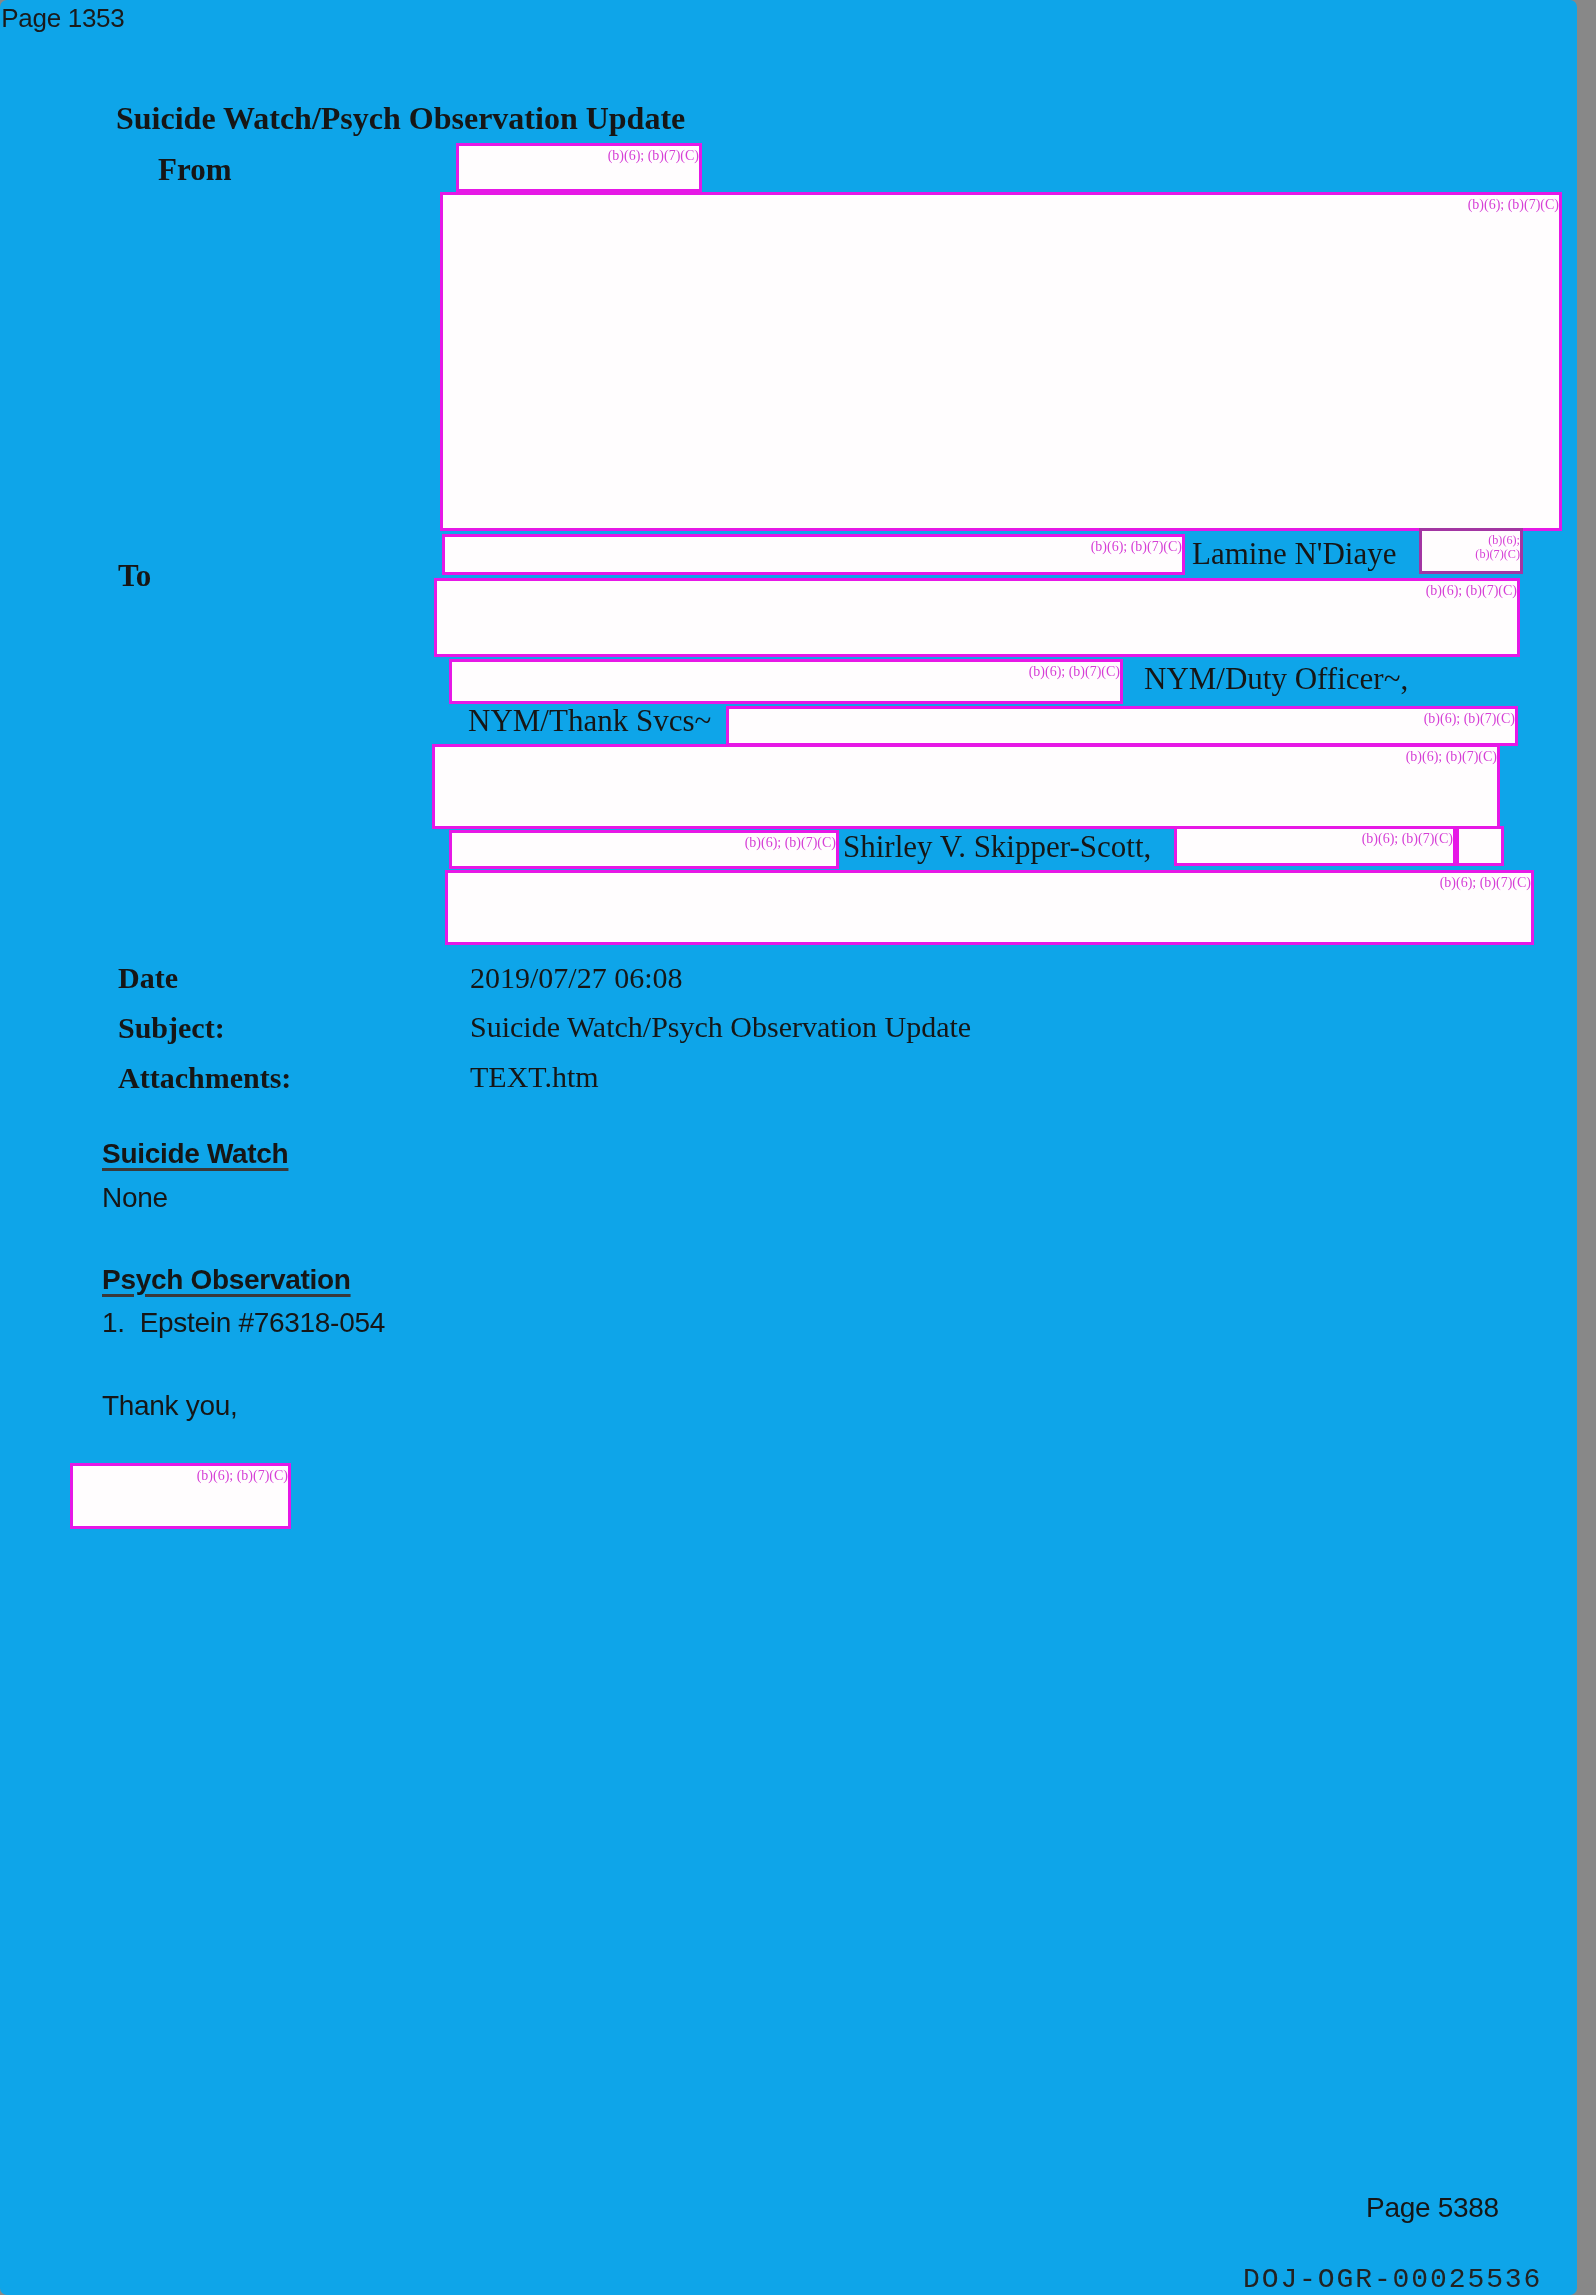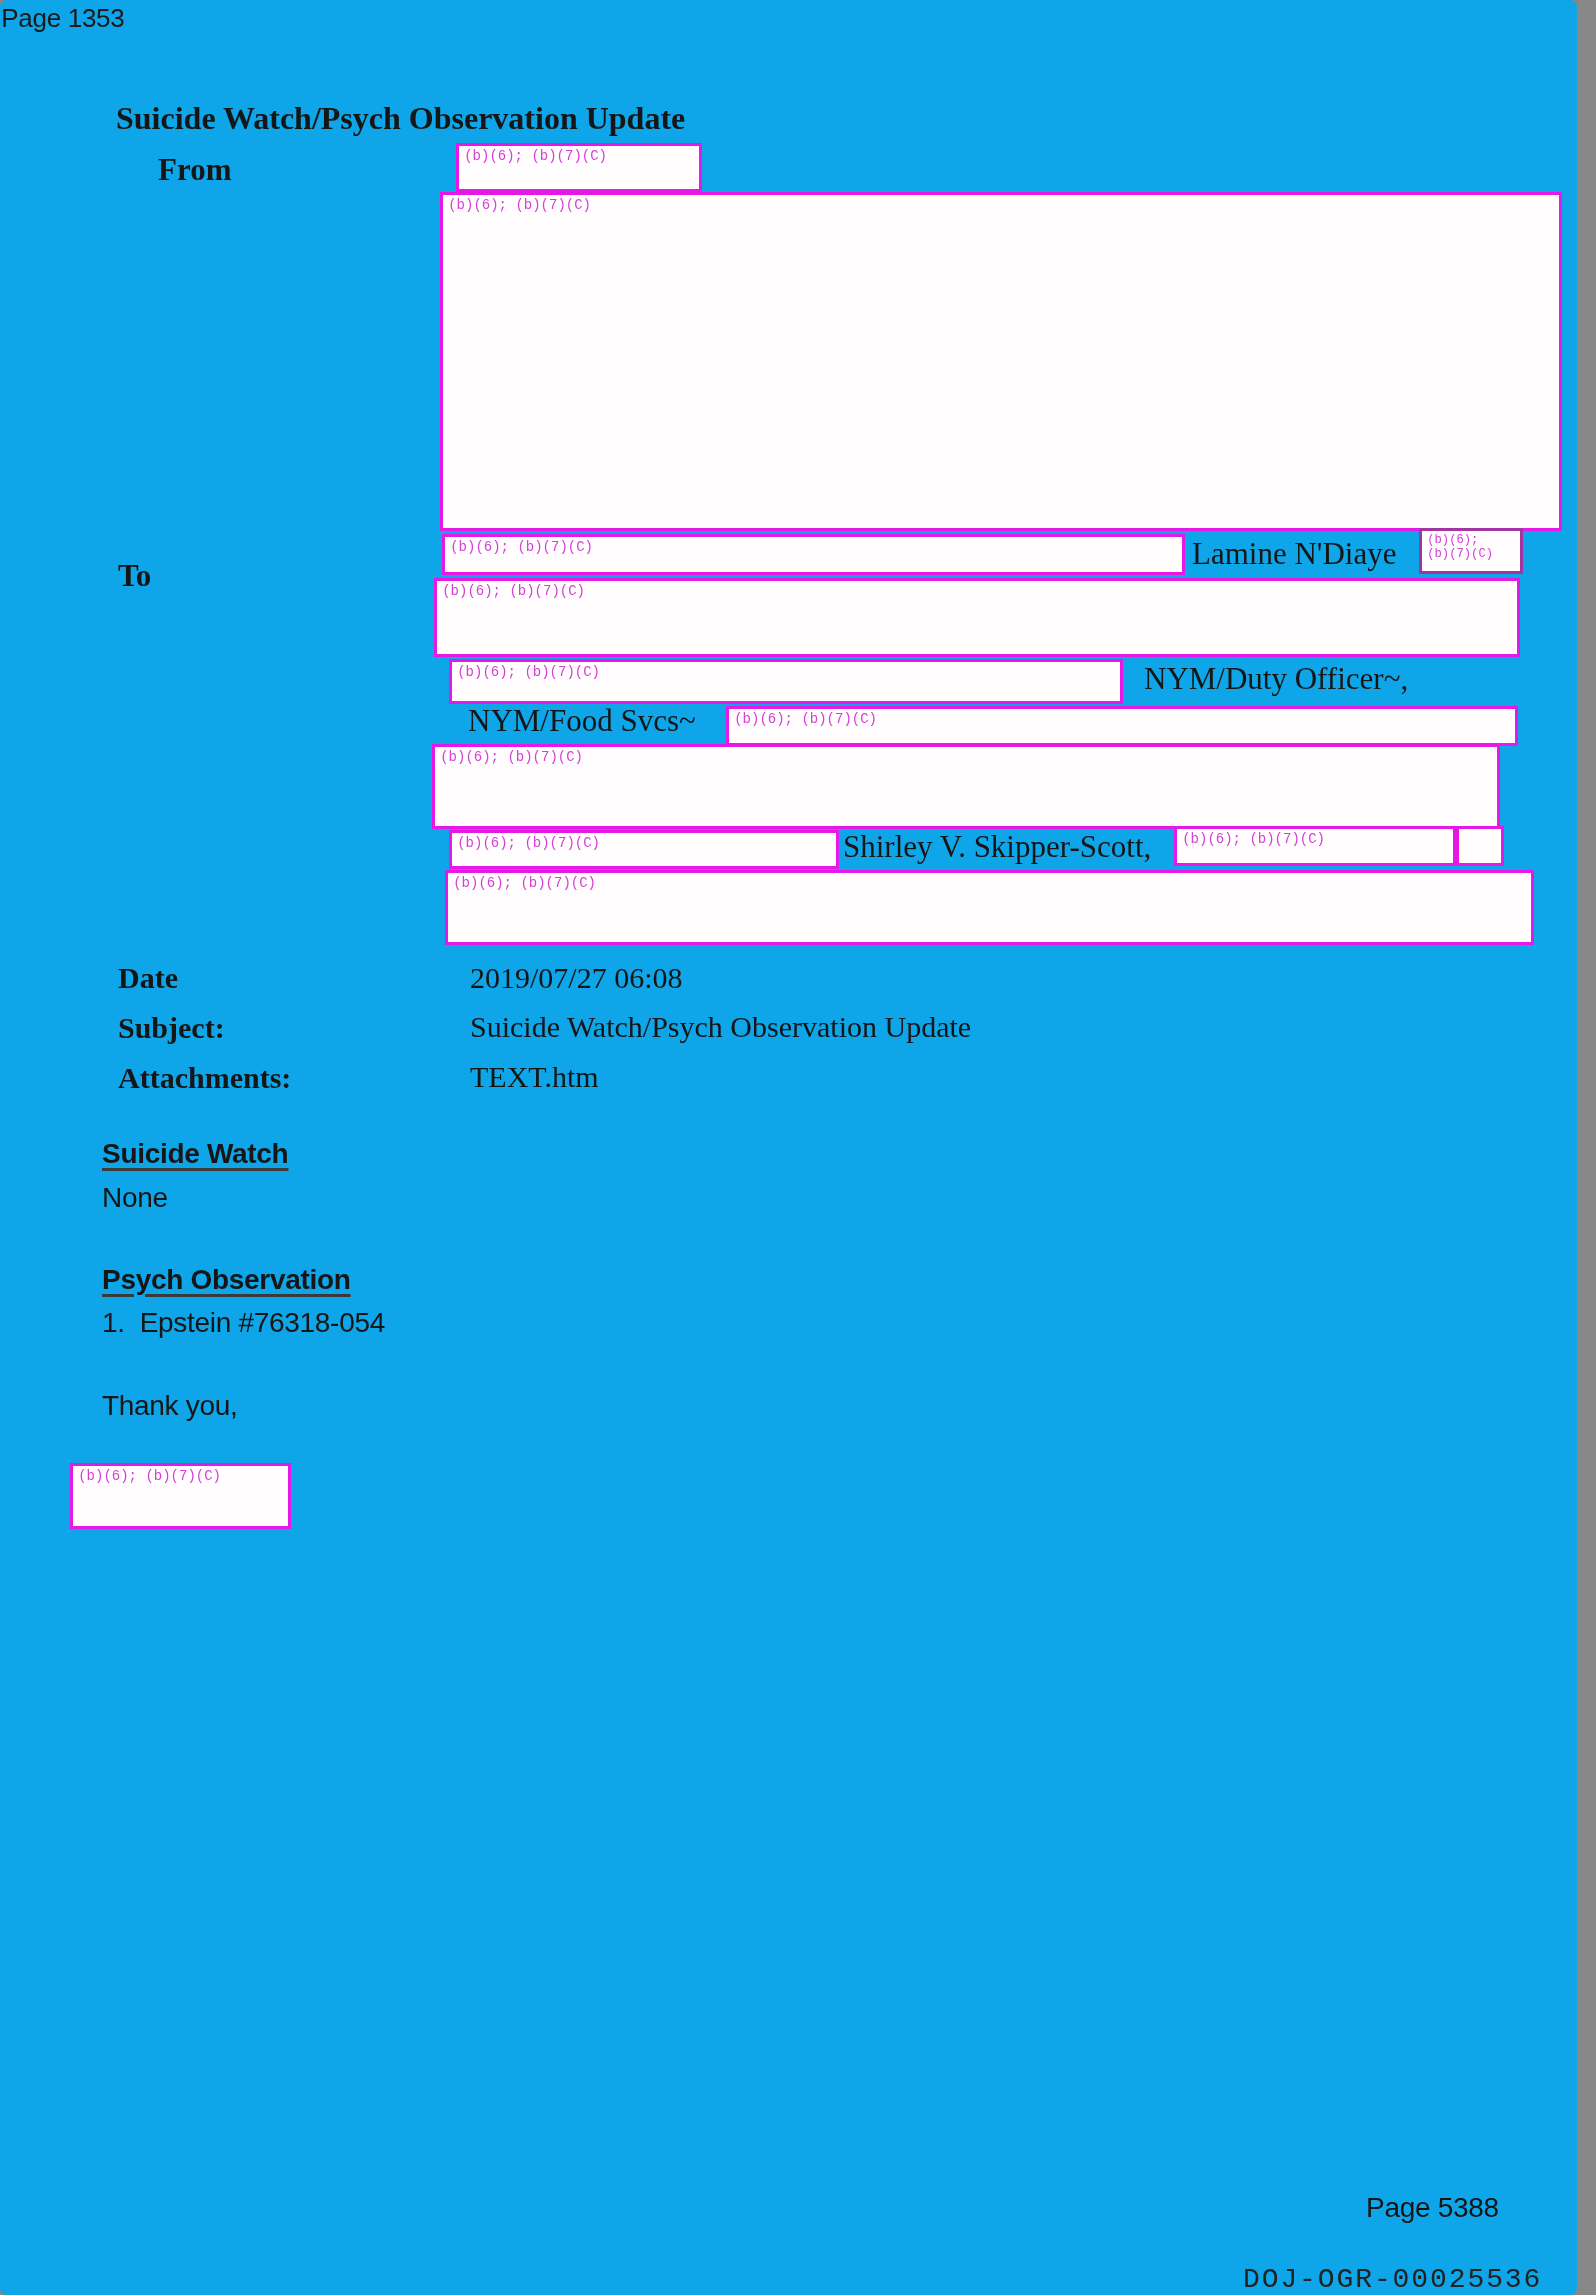--- a/index.html
+++ b/index.html
@@ -33,25 +33,26 @@
     position:absolute;
     border:3.2px solid var(--redact);
     background:#fffdfe;
     box-sizing:border-box;
   }
   .rbox.thick{border-width:3.9px;}
   .rbox.dark{border-color:var(--redact-dark);}
   .rlabel{
     display:block;
     padding:1.9px 0 0 5.2px;
-    font-family:Liberation Mono, monospace;
+    font-family:Liberation Serif, serif;
     font-size:14px;
     line-height:1.15;
     color:var(--redact-label);
     white-space:nowrap;
+    text-align:right;
   }
   .rlabel.small{font-size:12.2px;}
 
   .body-heading{
     font-size:28px;font-weight:bold;
     text-decoration:underline;
     text-decoration-thickness:2.6px;
     text-underline-offset:5.2px;
     text-decoration-color:#3a3a3a;
   }
@@ -98,21 +99,21 @@
   <div class="rbox" style="left:434px;top:578px;width:1086px;height:79px;">
     <span class="rlabel">(b)(6); (b)(7)(C)</span>
   </div>
 
   <div class="rbox" style="left:449px;top:659px;width:674px;height:45px;">
     <span class="rlabel">(b)(6); (b)(7)(C)</span>
   </div>
 
   <div class="abs serif name" style="left:1144px;top:661px;">NYM/Duty Officer~,</div>
 
-  <div class="abs serif name" style="left:468px;top:703px;">NYM/Food Svcs~</div>
+  <div class="abs serif name" style="left:468px;top:703px;">NYM/Thank Svcs~</div>
 
   <div class="rbox" style="left:726px;top:706px;width:792px;height:40px;">
     <span class="rlabel">(b)(6); (b)(7)(C)</span>
   </div>
 
   <div class="rbox" style="left:432px;top:744px;width:1068px;height:85px;">
     <span class="rlabel">(b)(6); (b)(7)(C)</span>
   </div>
 
   <div class="rbox" style="left:449px;top:830px;width:390px;height:39px;">

